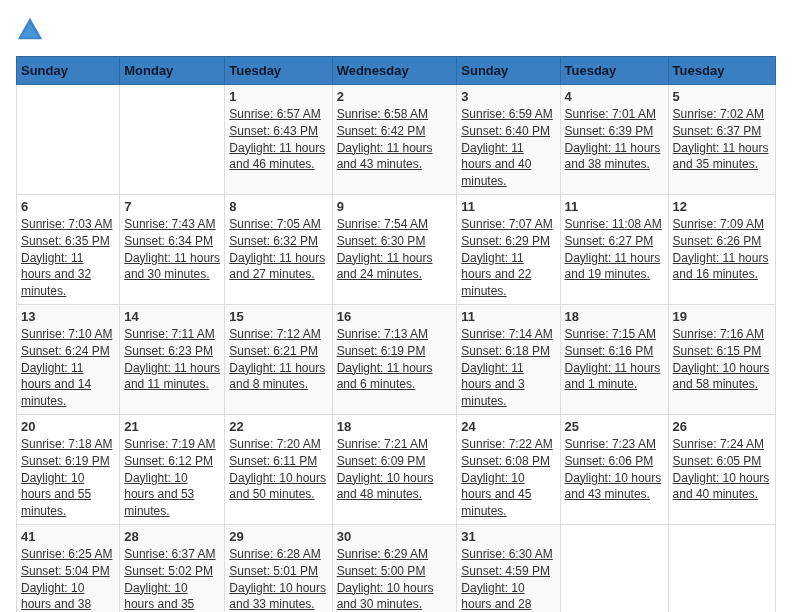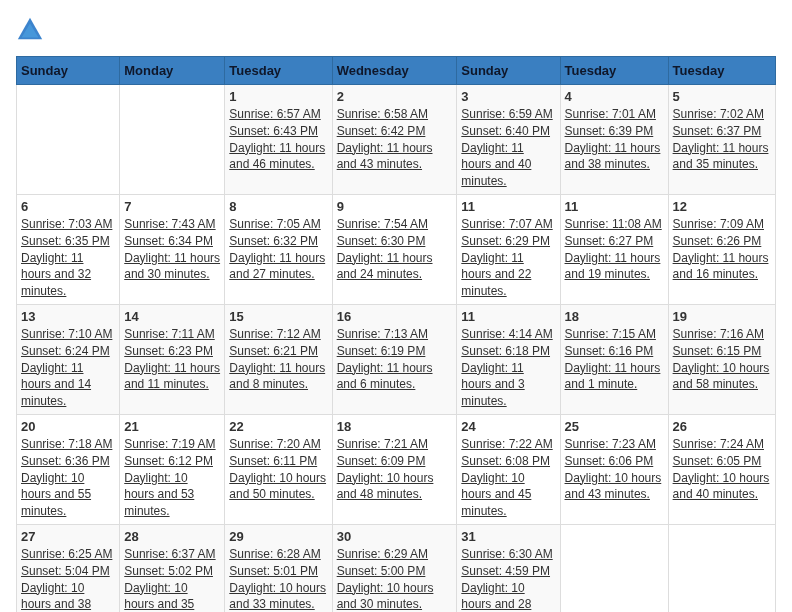--- a/index.html
+++ b/index.html
@@ -220,42 +220,42 @@
 Daylight: 11 hours and 8 minutes.</div>
         </td>
         <td>
           <span class="day-num">16</span>
           <div class="day-info">Sunrise: 7:13 AM
 Sunset: 6:19 PM
 Daylight: 11 hours and 6 minutes.</div>
         </td>
         <td>
           <span class="day-num">11</span>
-          <div class="day-info">Sunrise: 4:14 AM
+          <div class="day-info">Sunrise: 7:14 AM
 Sunset: 6:18 PM
 Daylight: 11 hours and 3 minutes.</div>
         </td>
         <td>
           <span class="day-num">18</span>
           <div class="day-info">Sunrise: 7:15 AM
 Sunset: 6:16 PM
 Daylight: 11 hours and 1 minute.</div>
         </td>
         <td>
           <span class="day-num">19</span>
           <div class="day-info">Sunrise: 7:16 AM
 Sunset: 6:15 PM
 Daylight: 10 hours and 58 minutes.</div>
         </td>
       </tr>
       <tr>
         <td>
           <span class="day-num">20</span>
           <div class="day-info">Sunrise: 7:18 AM
-Sunset: 6:36 PM
+Sunset: 6:19 PM
 Daylight: 10 hours and 55 minutes.</div>
         </td>
         <td>
           <span class="day-num">21</span>
           <div class="day-info">Sunrise: 7:19 AM
 Sunset: 6:12 PM
 Daylight: 10 hours and 53 minutes.</div>
         </td>
         <td>
           <span class="day-num">22</span>
@@ -283,21 +283,21 @@
         </td>
         <td>
           <span class="day-num">26</span>
           <div class="day-info">Sunrise: 7:24 AM
 Sunset: 6:05 PM
 Daylight: 10 hours and 40 minutes.</div>
         </td>
       </tr>
       <tr>
         <td>
-          <span class="day-num">27</span>
+          <span class="day-num">41</span>
           <div class="day-info">Sunrise: 6:25 AM
 Sunset: 5:04 PM
 Daylight: 10 hours and 38 minutes.</div>
         </td>
         <td>
           <span class="day-num">28</span>
           <div class="day-info">Sunrise: 6:37 AM
 Sunset: 5:02 PM
 Daylight: 10 hours and 35 minutes.</div>
         </td>

